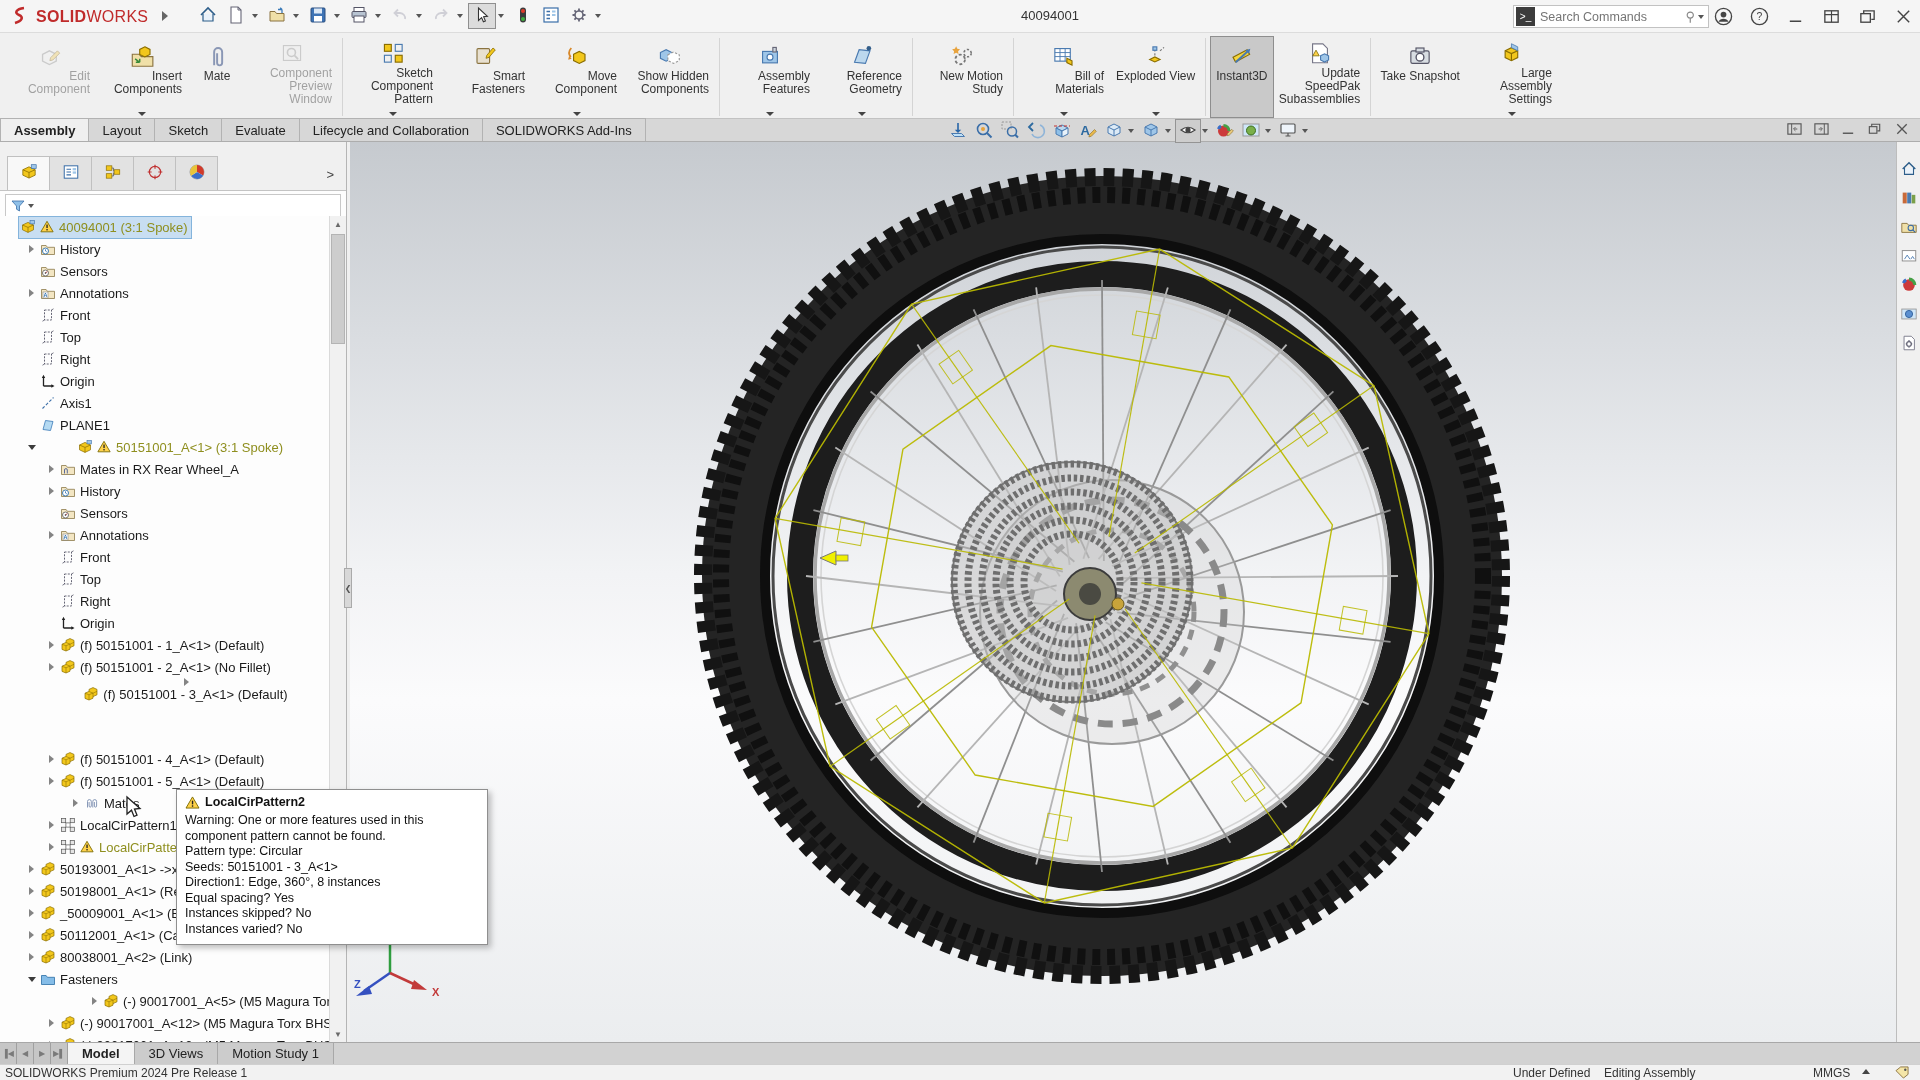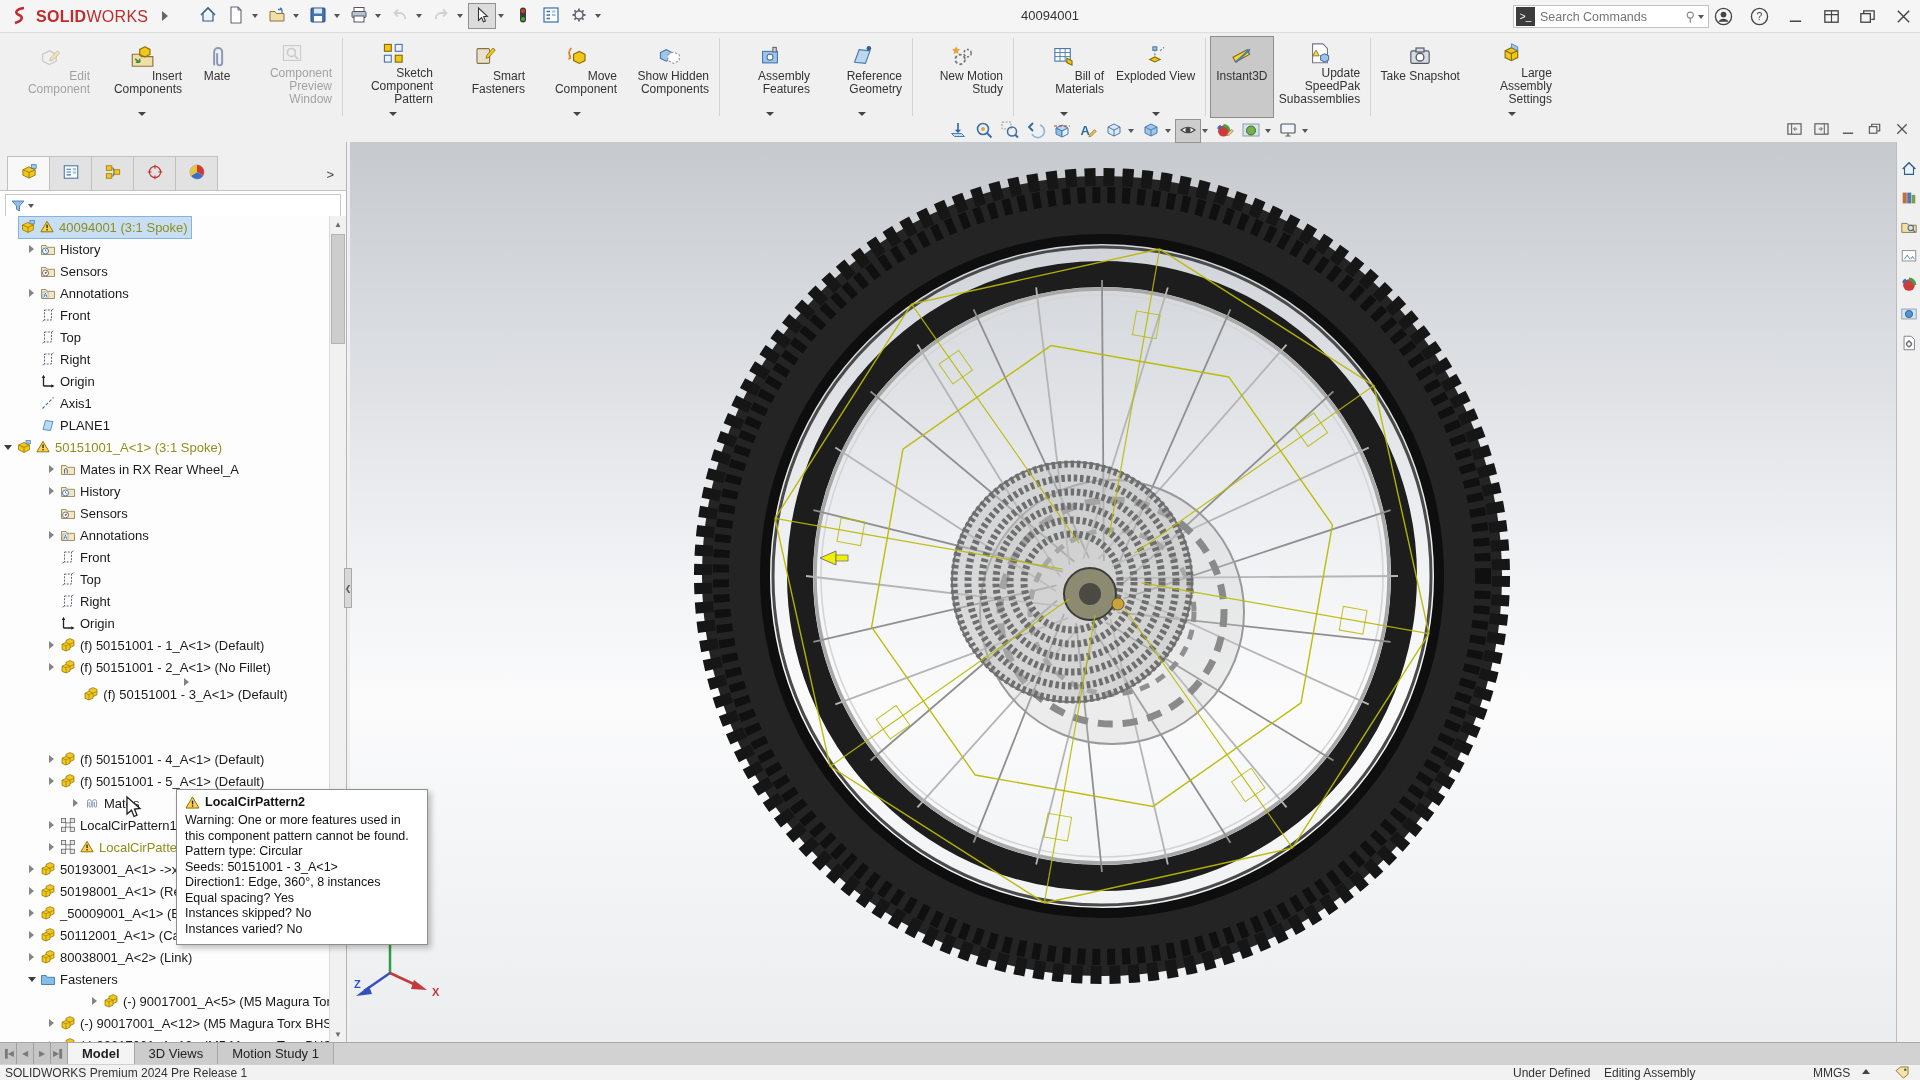--- a/index.html
+++ b/index.html
@@ -89,21 +89,21 @@
   .olive{color:#8f8f1f}
   .vsb{position:absolute;right:0;top:74px;bottom:0;width:17px;background:#f1f1f1;border-left:1px solid #dadada}
   .vsb .ar{position:absolute;left:0;width:16px;height:16px;color:#6a6a6a;font-size:8px;
            display:flex;align-items:center;justify-content:center}
   .vsb .thumb{position:absolute;left:1px;width:14px;background:#cdcdcd;border:1px solid #b4b4b4}
   .splitgrip{position:absolute;left:344px;top:568px;width:8px;height:40px;background:#d8d8d8;
              border:1px solid #aaa;z-index:7;display:flex;align-items:center;justify-content:center;
              font-size:8px;color:#555}
 
   
-  .tooltip{position:absolute;left:176px;top:789px;width:252px;background:#fff;border:1px solid #8f8f8f;
+  .tooltip{position:absolute;left:176px;top:789px;width:312px;background:#fff;border:1px solid #8f8f8f;
            box-shadow:3px 3px 6px rgba(0,0,0,.25);z-index:50;padding:5px 8px 7px 8px;font-size:12.5px;color:#111}
   .tooltip .tt-title{display:flex;align-items:center;gap:5px;font-weight:bold;margin-bottom:4px}
   .tooltip .tt-line{line-height:15.5px}
   .cursor{position:absolute;left:123px;top:795px;z-index:60}
 
   
   .taskpane{position:absolute;right:0;top:142px;width:24px;height:900px;background:#f0f0f0;
             border-left:1px solid #bdbdbd;z-index:6;display:flex;flex-direction:column;align-items:center;padding-top:18px;gap:9px}
   .tp-ic{width:20px;height:20px;display:flex;align-items:center;justify-content:center}
 
@@ -438,20 +438,28 @@
             <path d="M4.5 8.5 l5.5 -2.7 5.5 2.7 v6 l-5.5 2.7 -5.5 -2.7 Z" fill="#f2c71c" stroke="#8a6d00"></path>
             <path d="M4.5 8.5 L10 11 l5.5 -2.5 M10 11 v6.2" fill="none" stroke="#8a6d00"></path>
             <path d="M10 5.8 l5.5 2.7 v-3.4 L10 2.4 Z" fill="#9fc6e8" stroke="#4a7ab0" stroke-width=".7"></path>
           </svg>
         </span>
         <span>Large Assembly Settings</span>
         <span class="dd"></span>
       </div>
     </div>
 
+  <div class="cmdstrip" id="cmdstrip">
+      <div class="ctab active">Assembly</div>
+      <div class="ctab">Layout</div>
+      <div class="ctab">Sketch</div>
+      <div class="ctab">Evaluate</div>
+      <div class="ctab">Lifecycle and Collaboration</div>
+      <div class="ctab">SOLIDWORKS Add-Ins</div>
+    </div>
   <div class="winctl" id="winctl">
       <span>
         <svg width="16" height="16" viewBox="0 0 17 17">
           <rect x="2" y="3" width="14" height="11" fill="none" stroke="#555" stroke-width="1.2"></rect>
           <path d="M6 3 v11" stroke="#555"></path>
           <path d="M12 8.5 l-3 0 m1 -2 l-2 2 2 2" stroke="#555" fill="none"></path>
         </svg>
       </span>
       <span>
         <svg width="16" height="16" viewBox="0 0 17 17">
@@ -828,21 +836,21 @@
           <span class="exp"></span>
           <span class="tsel">
             <span class="ticon">
               <svg width="16" height="16" viewBox="0 0 16 16">
                 <path d="M3 12.5 L5.5 3.5 L13 4.5 L10.5 13.5 Z" fill="#a8d4f0" fill-opacity=".85" stroke="#3a7ab8" stroke-width=".8"></path>
               </svg>
             </span>
             <span>PLANE1</span>
           </span>
         </div>
-        <div class="trow" style="">
+        <div class="trow" style="padding-left: 24px; gap: 37px;">
           <span class="exp">
             <span class="exp-d"></span>
           </span>
           <span class="tsel">
             <span class="ticon">
               <svg width="16" height="16" viewBox="0 0 16 16">
                 <path d="M2.5 6 L8 3.4 L13.5 6 L13.5 10.8 L8 13.4 L2.5 10.8 Z" fill="#f2c71c" stroke="#8a6d00" stroke-width=".7"></path>
                 <path d="M2.5 6 L8 8.4 L13.5 6 M8 8.4 V13.4" fill="none" stroke="#8a6d00" stroke-width=".7"></path>
                 <rect x="10" y="1.5" width="4.4" height="3.4" fill="#9fc6e8" stroke="#3a6ea8" stroke-width=".6"></rect>
               </svg>

